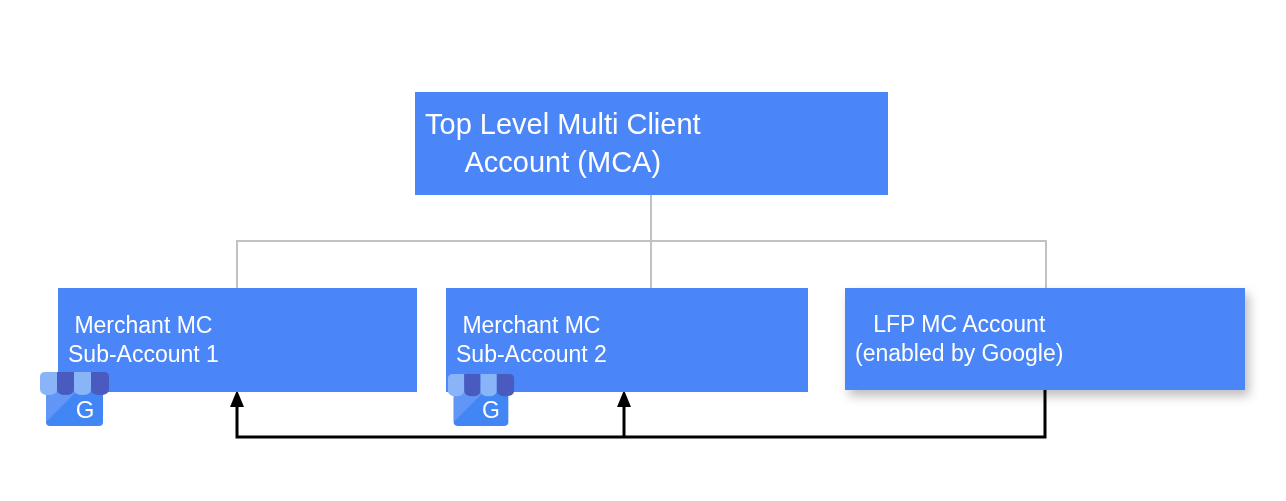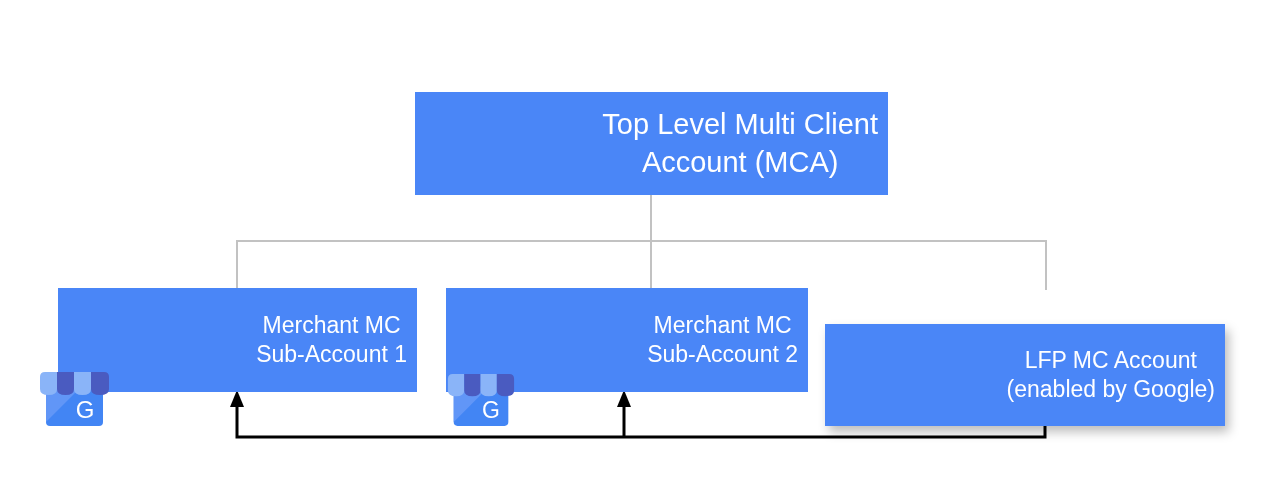--- a/index.html
+++ b/index.html
@@ -19,21 +19,21 @@
     overflow: hidden;
   }
 
   
   .node-box {
     position: absolute;
     background: #4a86f7;
     color: #ffffff;
     display: flex;
     align-items: center;
-    justify-content: flex-end;
+    justify-content: flex-start;
     text-align: center;
     line-height: 1.28;
     font-weight: 400;
     box-sizing: border-box;
     padding: 8px 10px;
     z-index: 5;
   }
   .node-box .node-label {
     display: block;
     white-space: pre-line;
@@ -54,27 +54,26 @@
     font-size: 23px;
   }
   #node-sub2 {
     left: 446px;
     top: 288px;
     width: 362px;
     height: 104px;
     font-size: 23px;
   }
   #node-lfp {
-    left: 825px;
+    left: 845px;
     top: 288px;
     width: 400px;
     height: 102px;
     font-size: 23px;
     box-shadow: 4px 6px 10px rgba(0,0,0,0.26);
-    margin-top: 36px;
   }
 
   
   .connector {
     position: absolute;
     background: #c2c2c2;
     z-index: 2;
   }
   #conn-top-stem {
     left: 650px;

